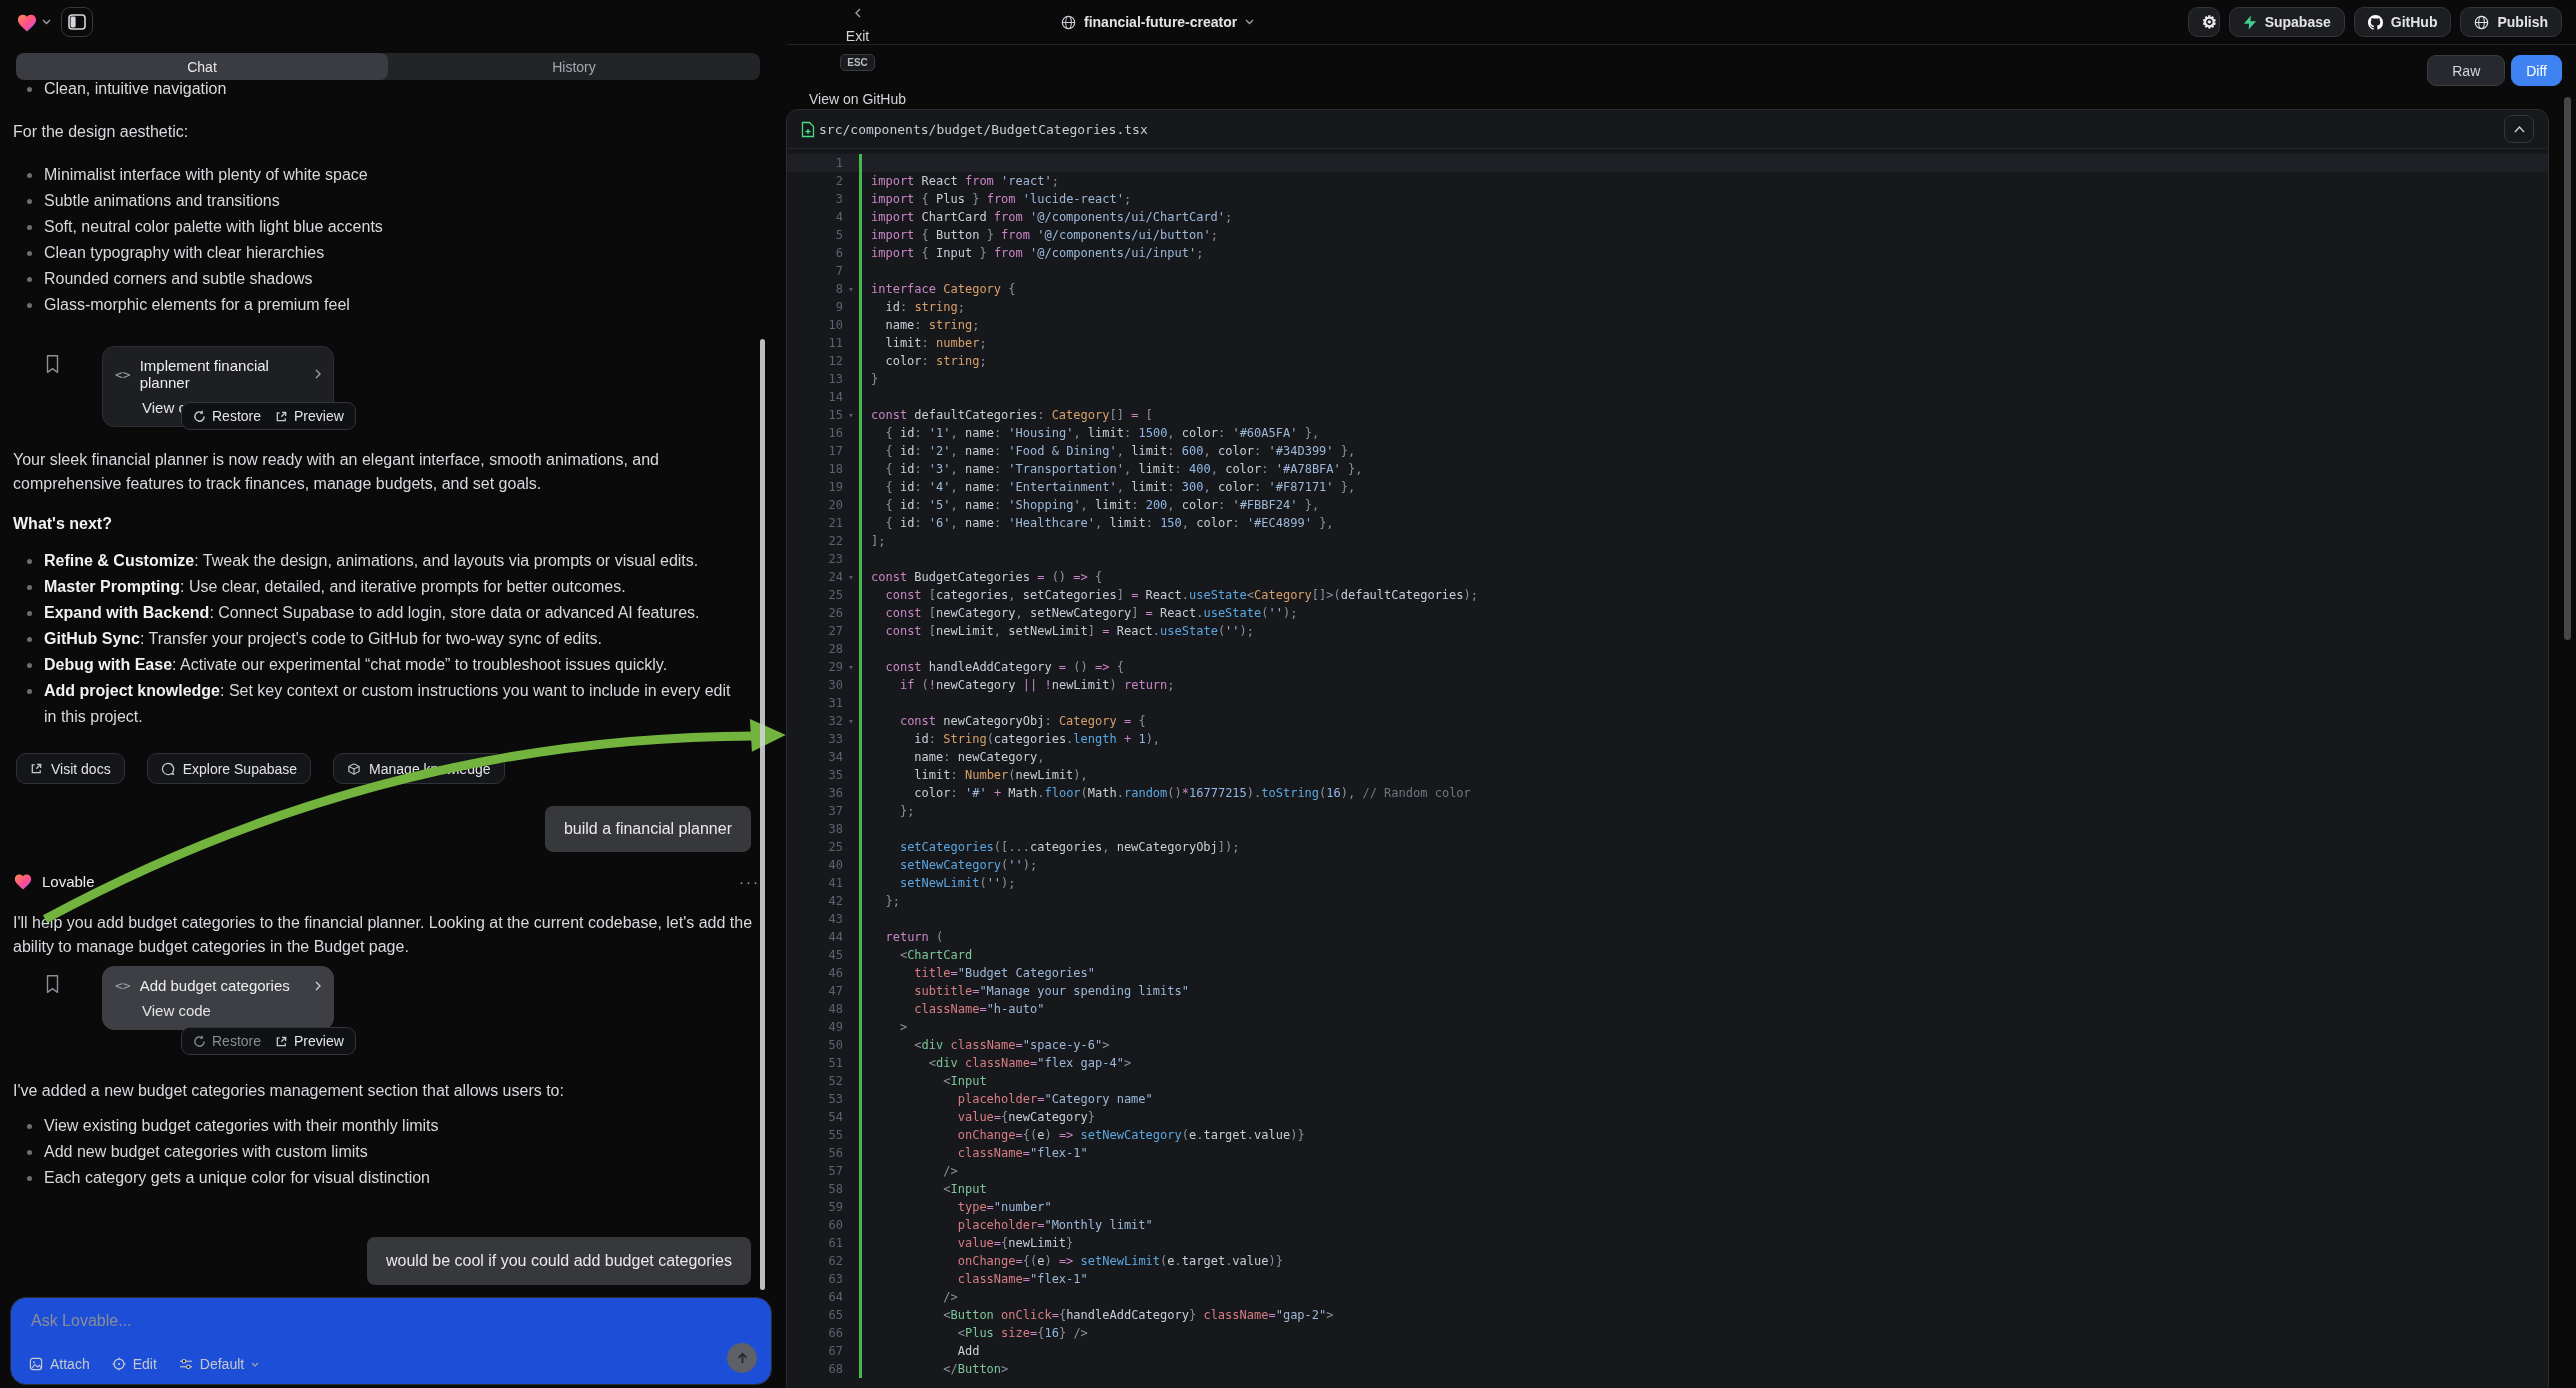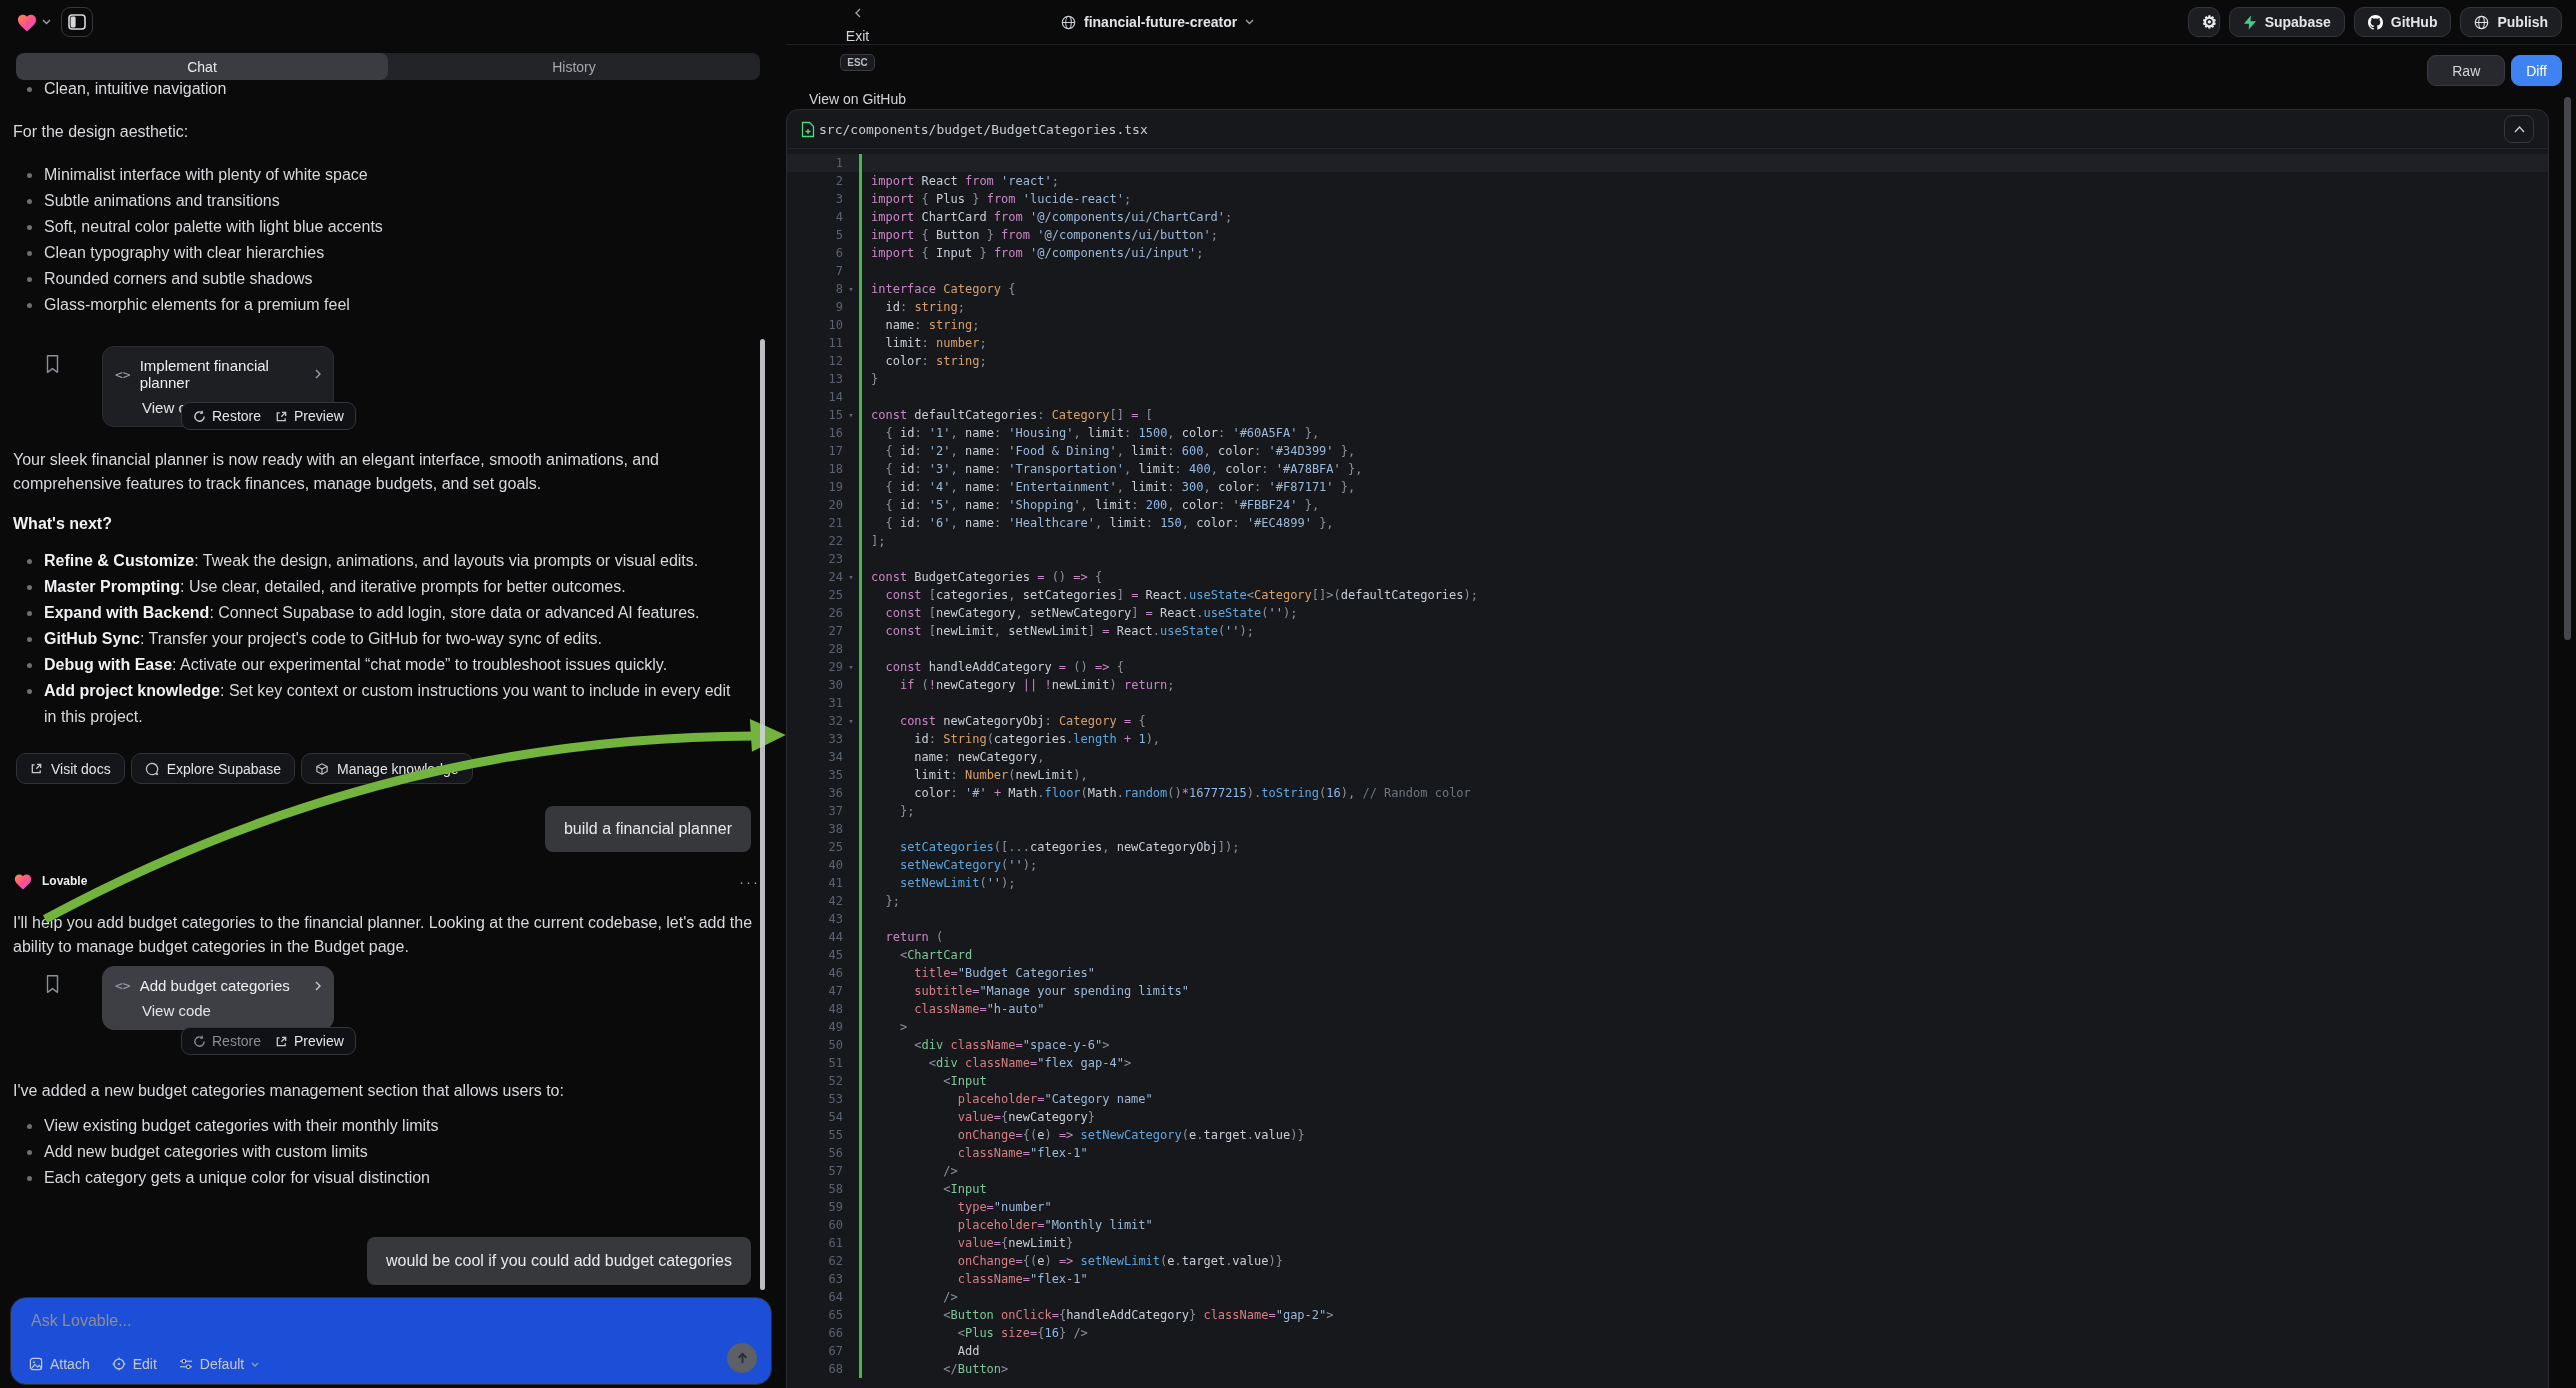--- a/index.html
+++ b/index.html
@@ -42,26 +42,26 @@
   .vc-title { font-size:15px; color:#eceded; flex:1; }
   .code-glyph { font-family:"DejaVu Sans Mono", monospace; font-size:13px; color:#9da1a8; }
   .vc-view { font-size:15px; color:#e3e4e8; margin:8px 0 0 27px; }
   .pill { position:absolute; height:28px; background:#101114; border:1px solid #34363c;
     border-radius:9px; display:flex; align-items:center; padding:0 11px; gap:14px; }
   .pill-item { display:flex; align-items:center; gap:6px; font-size:14px; color:#e3e4e8; }
   .pill-item.dim { color:#8a8d93; }
 
   .quick-btn { height:31px; display:flex; align-items:center; gap:8px; padding:0 13px;
     background:#151619; border:1px solid #303237; border-radius:10px; font-size:14px; color:#e3e4e8; }
-  #quick-actions { position:absolute; left:16px; top:709px; display:flex; gap:6px; }
+  #quick-actions { position:absolute; left:16px; top:709px; display:flex; gap:22px; }
 
   .user-bubble { position:absolute; right:36px; background:#37383c; border-radius:8px;
     padding:0 19px; font-size:16px; color:#e9e9ed; display:flex; align-items:center; }
   .lovable-row { position:absolute; left:13px; top:828px; width:747px; display:flex; align-items:center; gap:9px; }
-  .lovable-name { font-size:12px; font-weight:700; color:#ededf0; }
+  .lovable-name { font-size:15px; font-weight:400; color:#ededf0; }
   .more-dots { margin-left:auto; color:#9aa0a6; font-size:15px; letter-spacing:2px; }
 
   
   #ask-box { position:absolute; left:10px; top:1253px; width:762px; height:88px;
     background:#1d4ed8; border:1px solid #2c2e33; border-radius:16px; }
   #ask-input { position:absolute; left:20px; top:14px; width:697px; background:transparent; border:none;
     outline:none; font-size:16px; color:#d8d9dd; font-family:"Liberation Sans", sans-serif; }
   #ask-input::placeholder { color:#8b8e95; }
   .ask-tools { position:absolute; left:18px; bottom:12px; display:flex; align-items:center; gap:22px; }
   .tool-item { display:flex; align-items:center; gap:7px; font-size:14px; color:#c6c9ce; }

